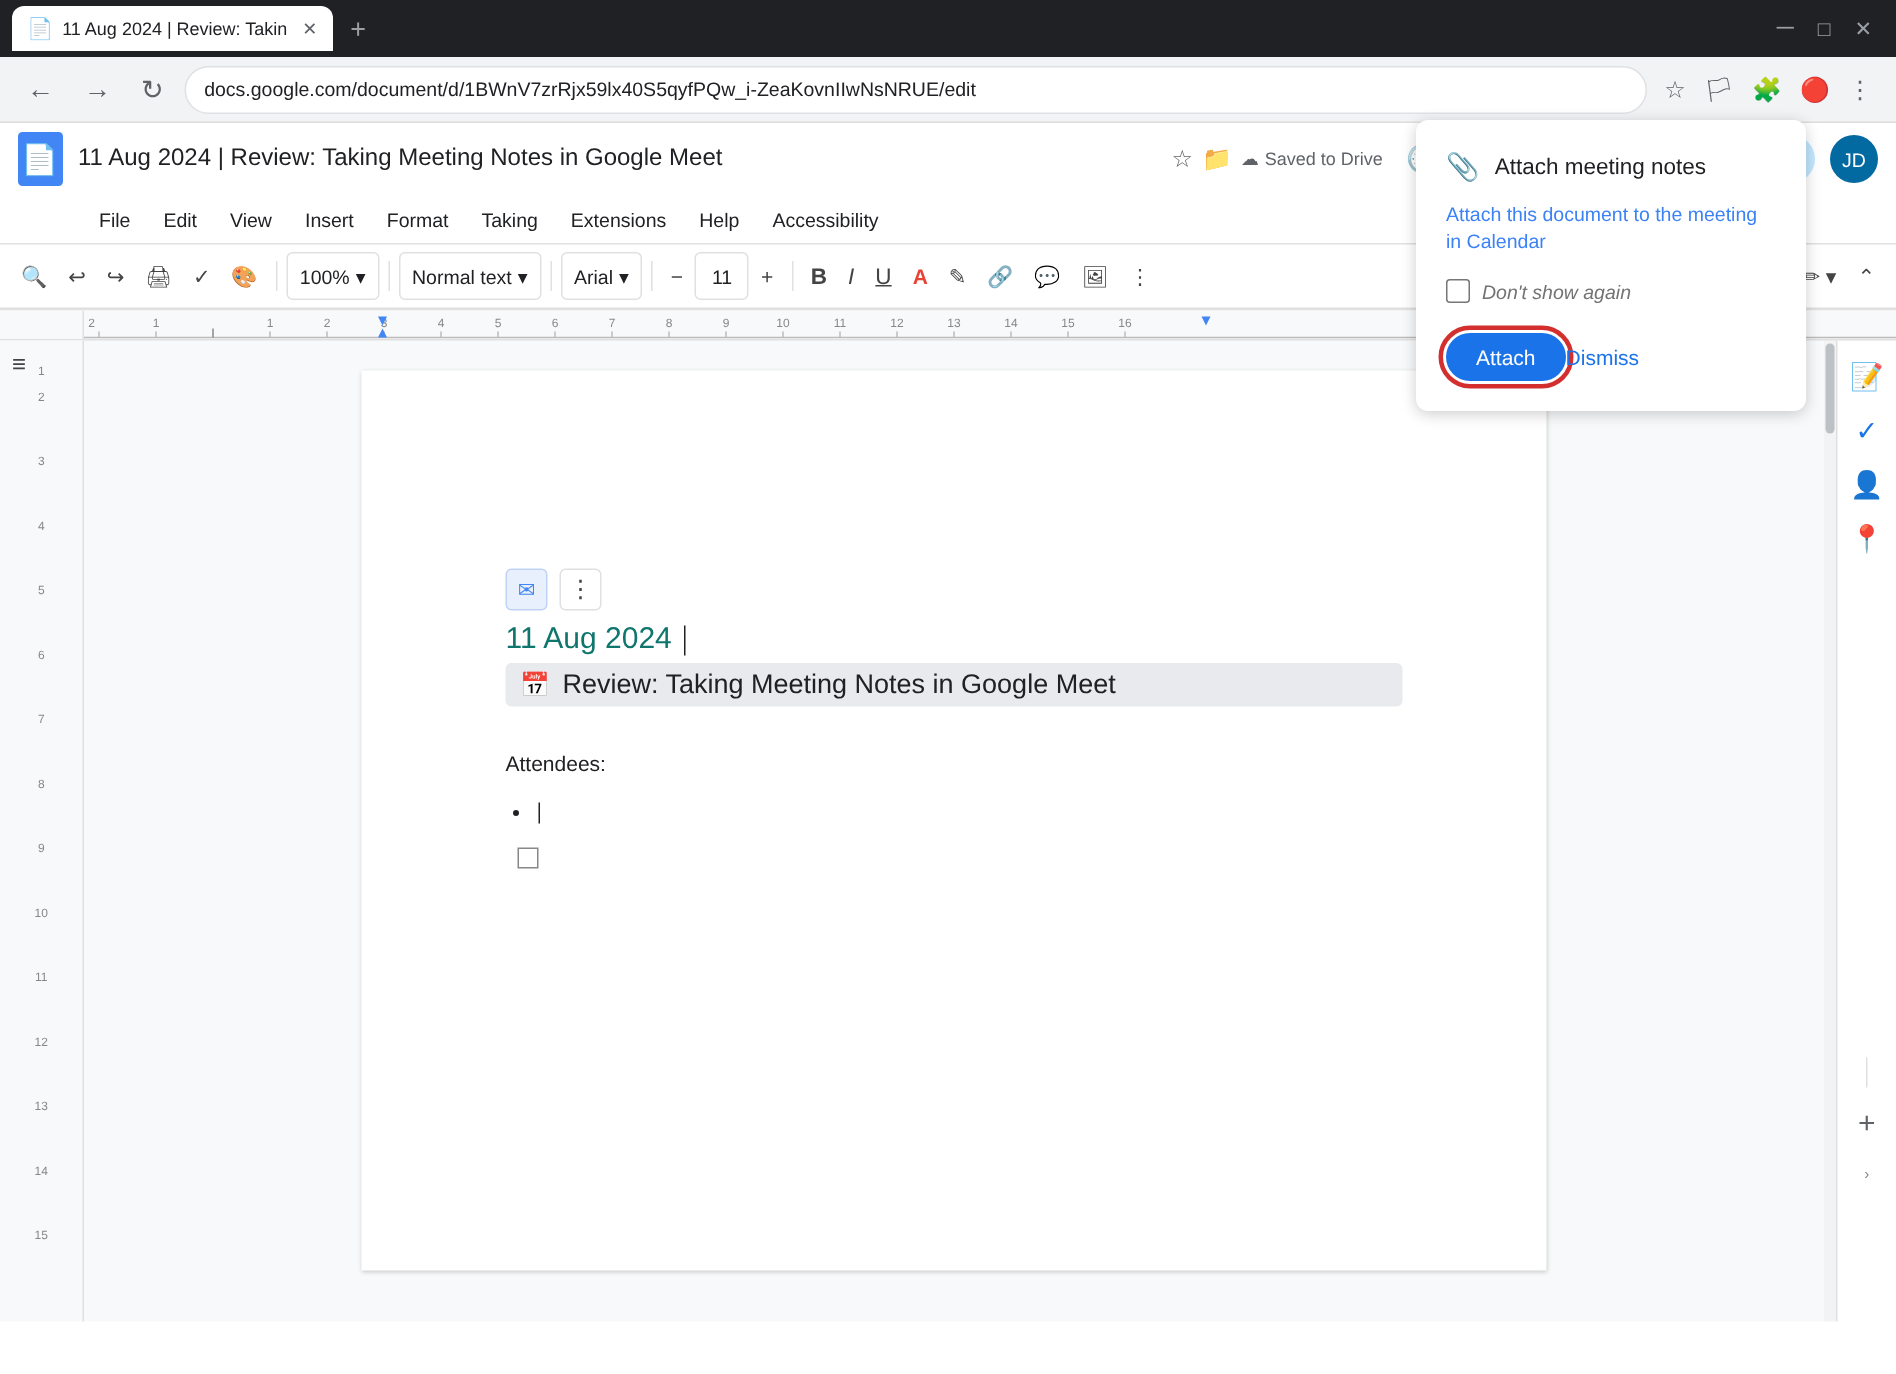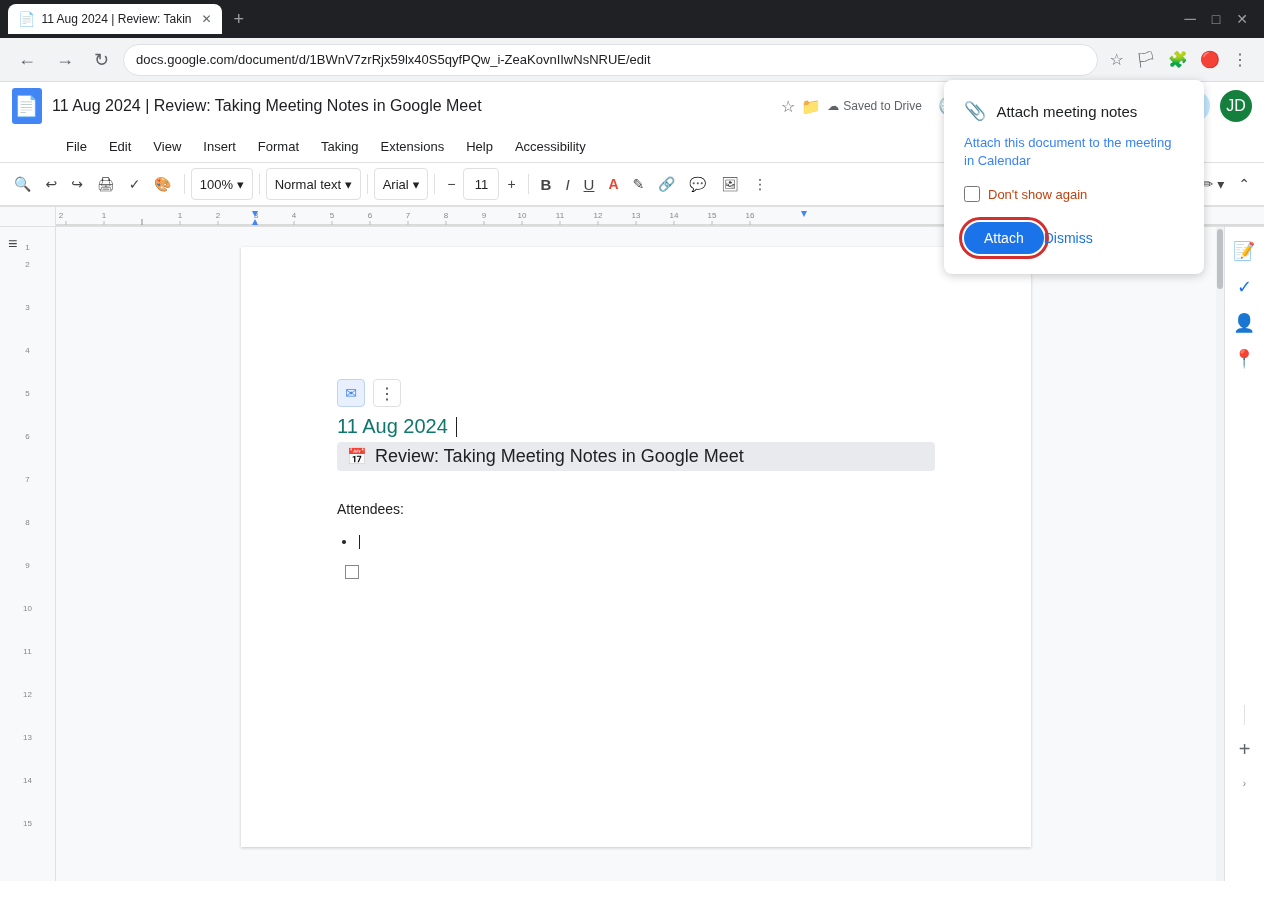--- a/index.html
+++ b/index.html
@@ -78,21 +78,21 @@
       border: none;
       border-radius: 20px;
       padding: 8px 16px;
       font-size: 14px;
       font-weight: 500;
       color: #001d35;
       cursor: pointer;
       display: flex; align-items: center; gap: 6px;
     }
     .share-expand { background: #c2e7ff; border: none; border-radius: 50%; width: 32px; height: 32px; cursor: pointer; display:flex; align-items:center; justify-content:center; color:#001d35; }
-    .user-avatar { width: 32px; height: 32px; border-radius: 50%; background: #15803d; display:flex; align-items:center; justify-content:center; color:#fff; font-size:16px; font-weight:500; cursor:pointer; }
+    .user-avatar { width: 32px; height: 32px; border-radius: 50%; background: #0369a1; display:flex; align-items:center; justify-content:center; color:#fff; font-size:13px; font-weight:500; cursor:pointer; }
     .header-right-icons { display: flex; align-items: center; gap: 4px; margin-right: 8px; }
     .hdr-icon-btn { background: none; border: none; cursor: pointer; color: #444; font-size: 18px; padding: 4px 6px; border-radius: 50%; }
 
     
     .menu-bar {
       display: flex;
       align-items: center;
       padding: 0 56px;
       height: 32px;
       gap: 2px;
@@ -228,21 +228,21 @@
     }
     .attach-popup-title {
       font-size: 15px; font-weight: 500; color: #202124;
       display: flex; align-items: center; gap: 10px;
       margin-bottom: 12px;
     }
     .attach-icon { font-size: 18px; color: #444; }
     .attach-description { font-size: 13px; color: #3b82f6; margin-bottom: 16px; line-height: 1.4; }
     .attach-checkbox-row { display: flex; align-items: center; gap: 8px; margin-bottom: 20px; }
     .attach-checkbox { width: 16px; height: 16px; border: 2px solid #888; cursor: pointer; background: #fff; }
-    .attach-checkbox-label { font-size: 13px; color: #c2410c; cursor: pointer; }
+    .attach-checkbox-label { font-size: 13px; color: #737373; cursor: pointer; font-style: italic; }
     .attach-actions { display: flex; align-items: center; gap: 0; }
     .attach-btn {
       background: #1a73e8;
       color: #fff;
       border: none;
       border-radius: 20px;
       padding: 8px 20px;
       font-size: 14px;
       font-weight: 500;
       cursor: pointer;

